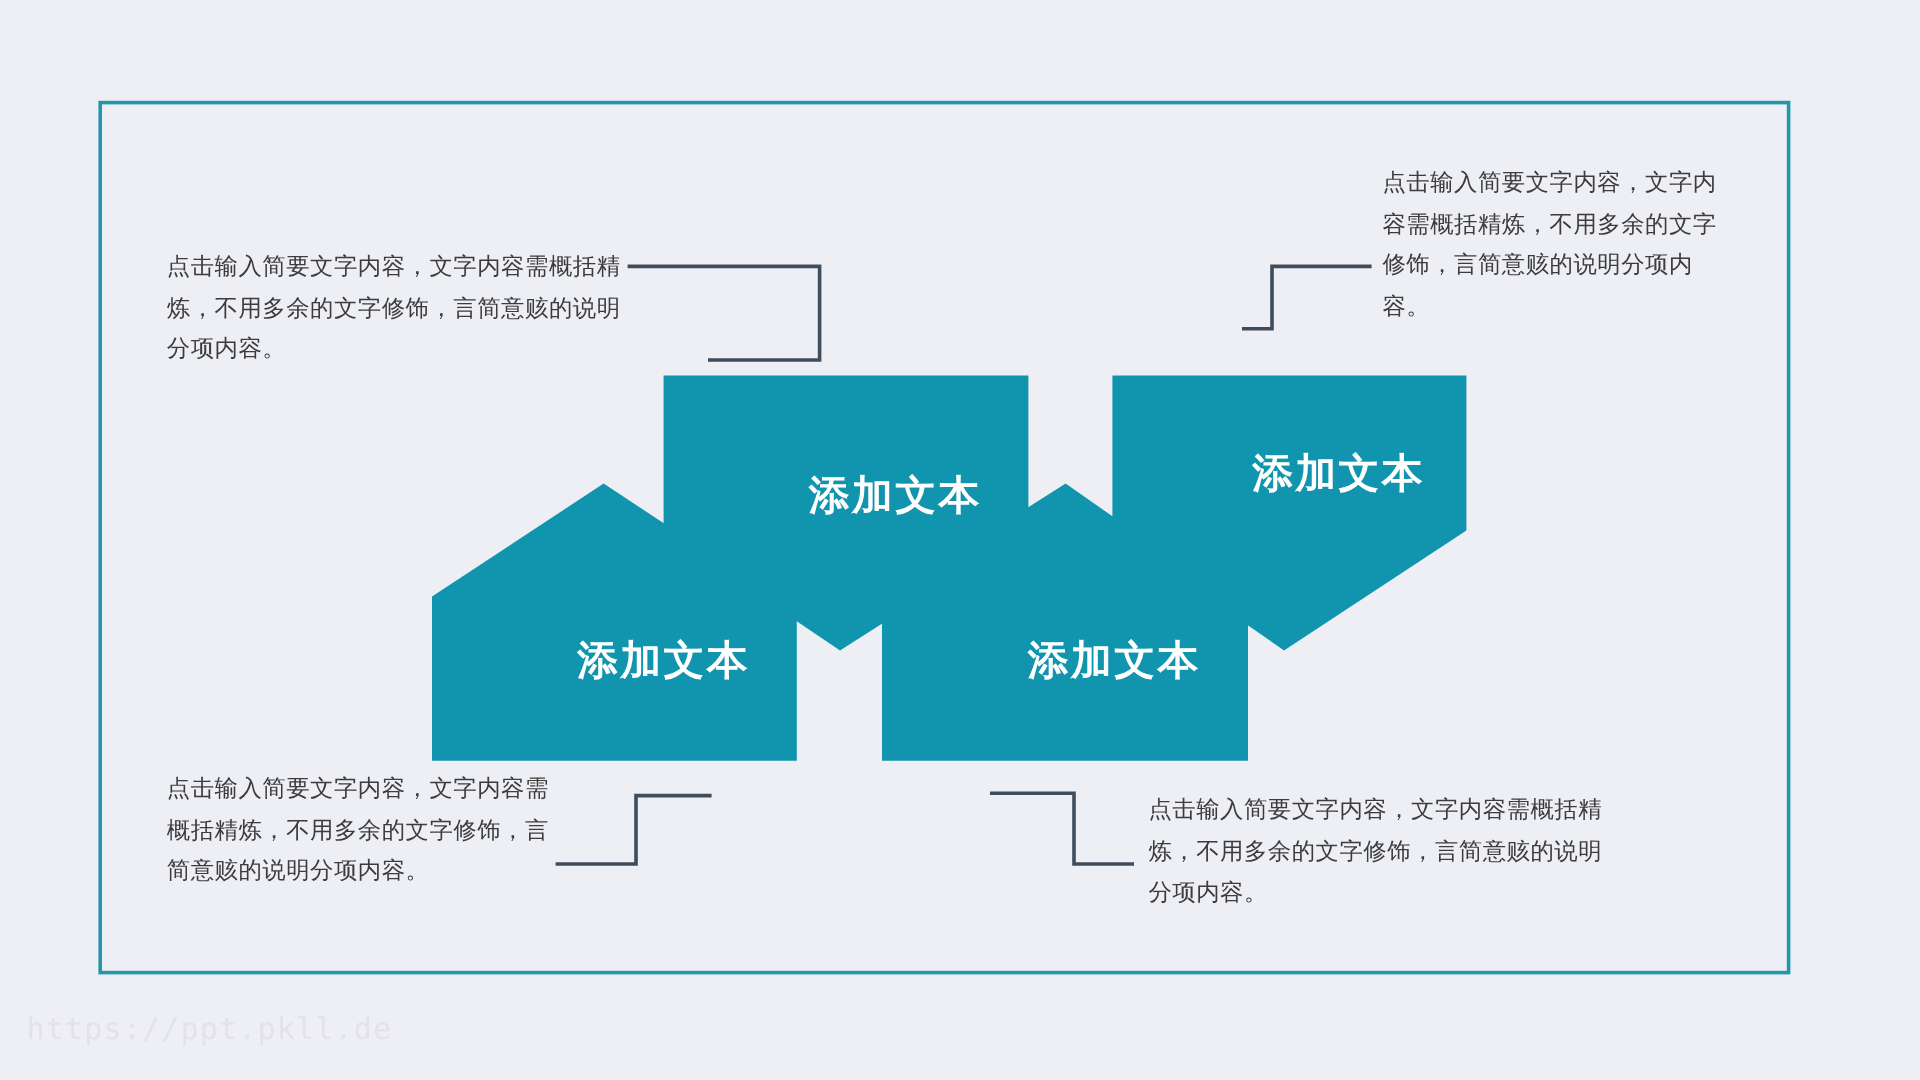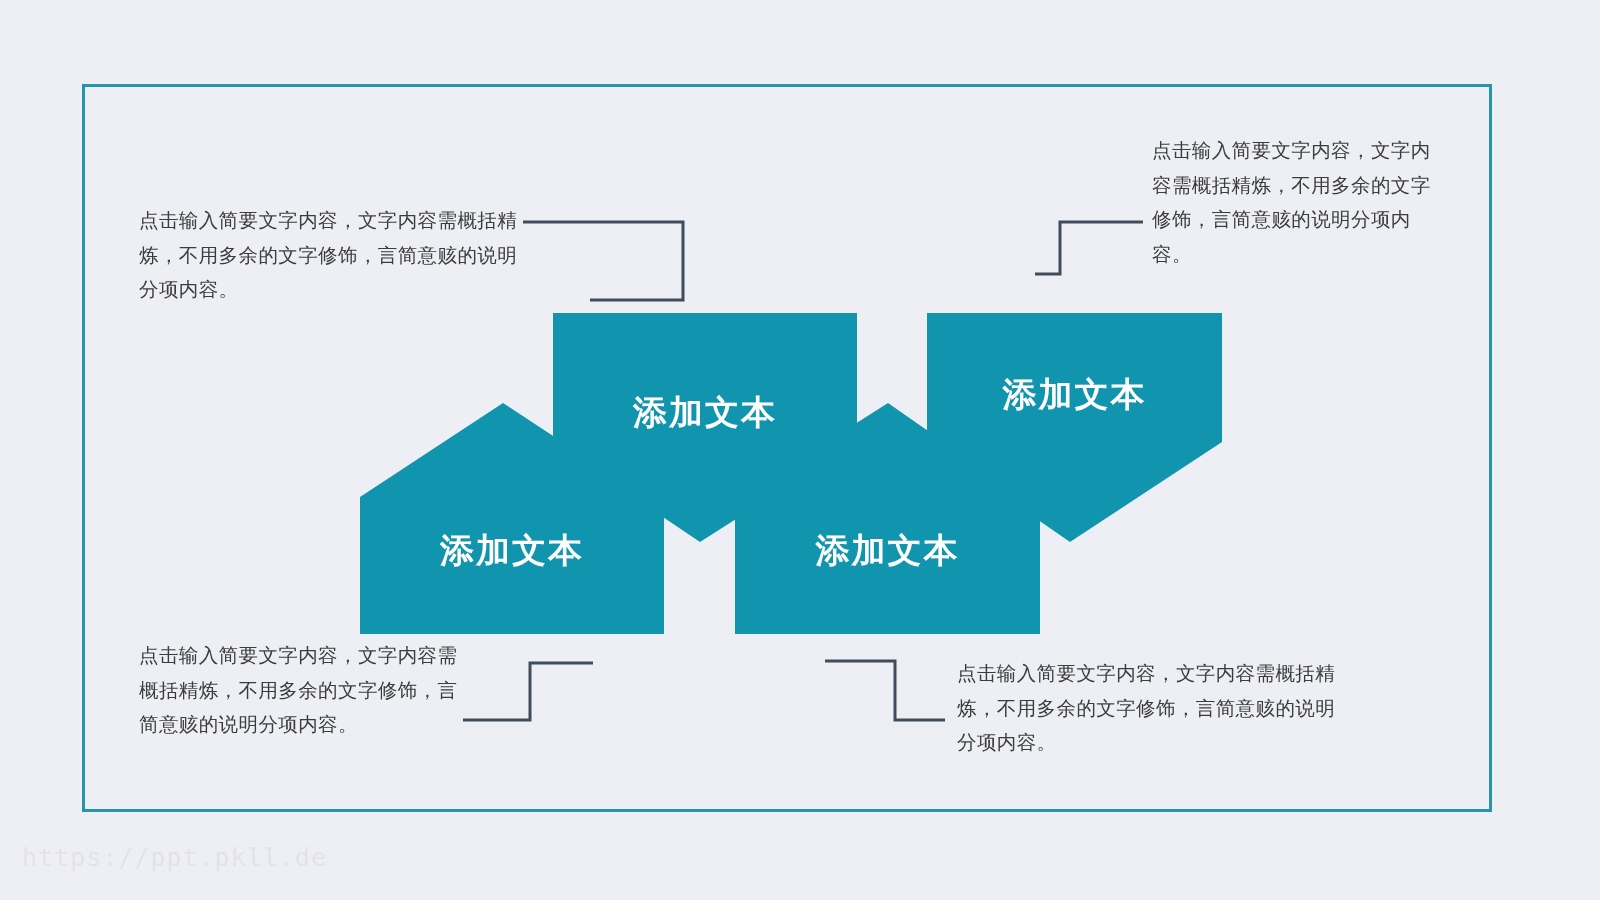--- a/index.html
+++ b/index.html
@@ -49,34 +49,34 @@
   
   .shape-label {
     position: absolute;
     color: #ffffff;
     font-size: 34px;
     font-weight: bold;
     letter-spacing: 2px;
     white-space: nowrap;
     text-align: center;
     pointer-events: none;
+    padding-left: 41px;
   }
   .shape-label-1 { left: 553px; top: 390px; width: 304px; }
   .shape-label-2 { left: 927px; top: 372px; width: 295px; }
   .shape-label-3 { left: 360px; top: 528px; width: 304px; }
   .shape-label-4 { left: 735px; top: 528px; width: 305px; }
 
   
   .desc {
     position: absolute;
     color: #3c3c3c;
     font-size: 19.5px;
     line-height: 1.78;
     letter-spacing: 0.4px;
-    font-family: Liberation Mono, monospace;
   }
   .desc-tl { left: 139px; top: 205px; width: 380px; text-align: left; }
   .desc-tr { left: 1152px; top: 135px; width: 295px; text-align: left; }
   .desc-bl { left: 139px; top: 640px; width: 320px; text-align: left; }
   .desc-br { left: 957px; top: 658px; width: 380px; text-align: left; }
 
   
   .watermark {
     position: absolute;
     left: 22px;

